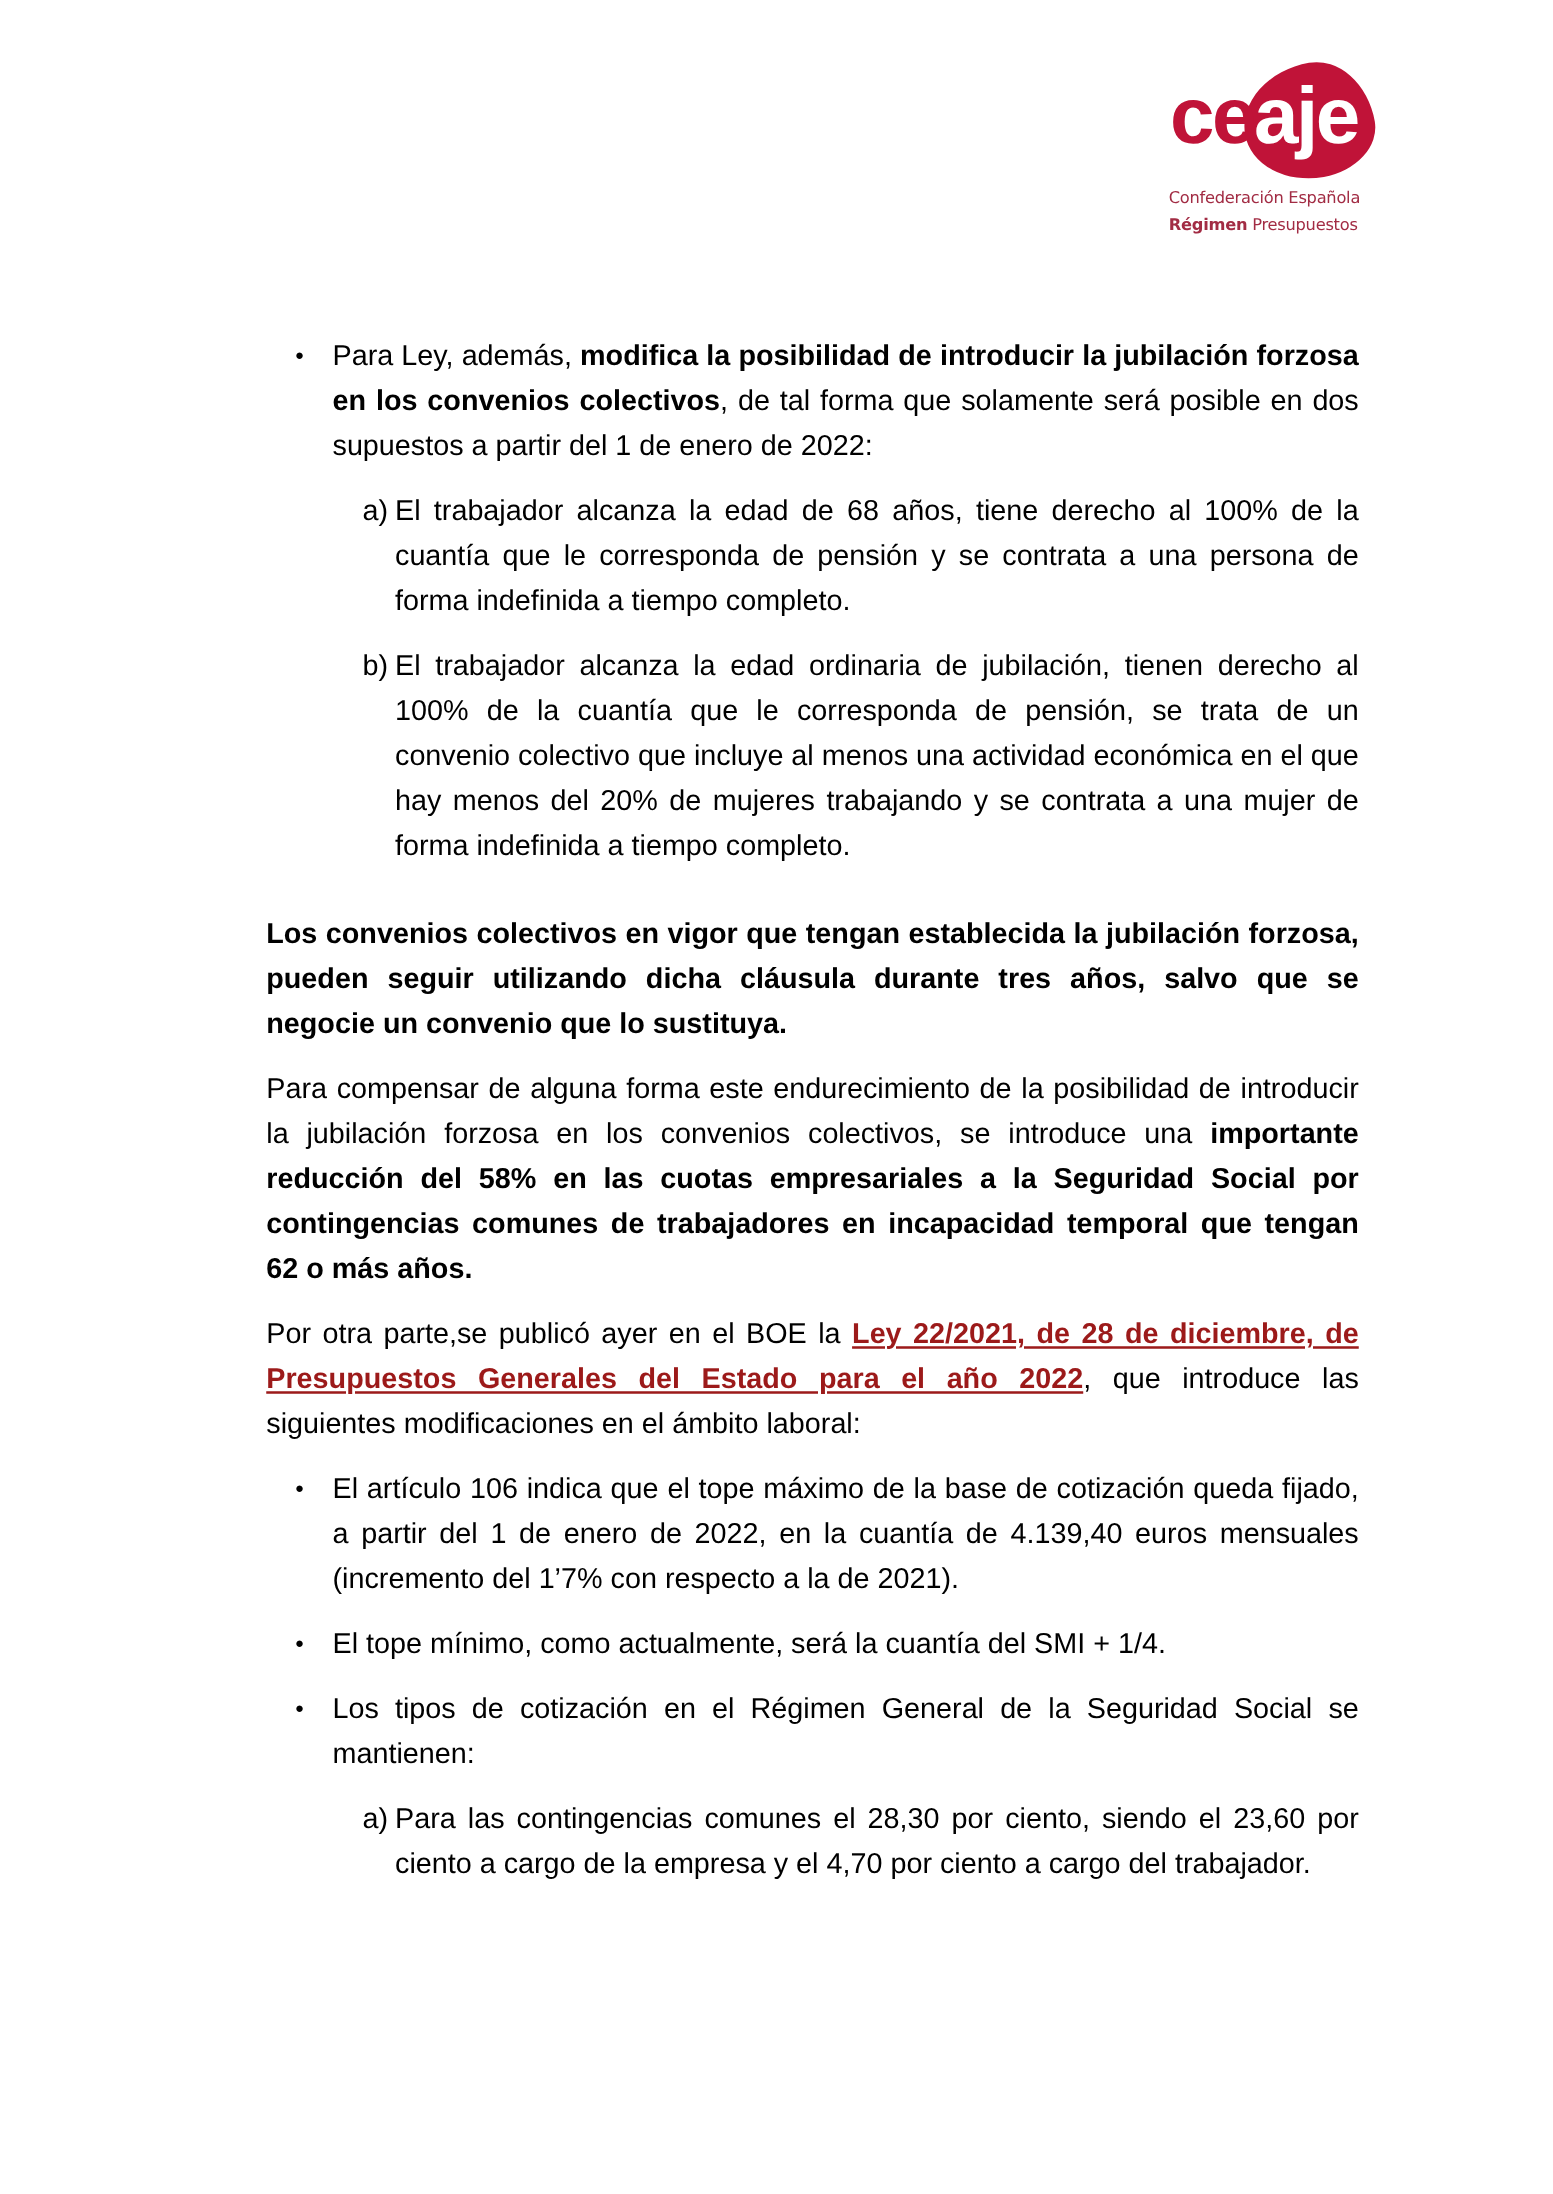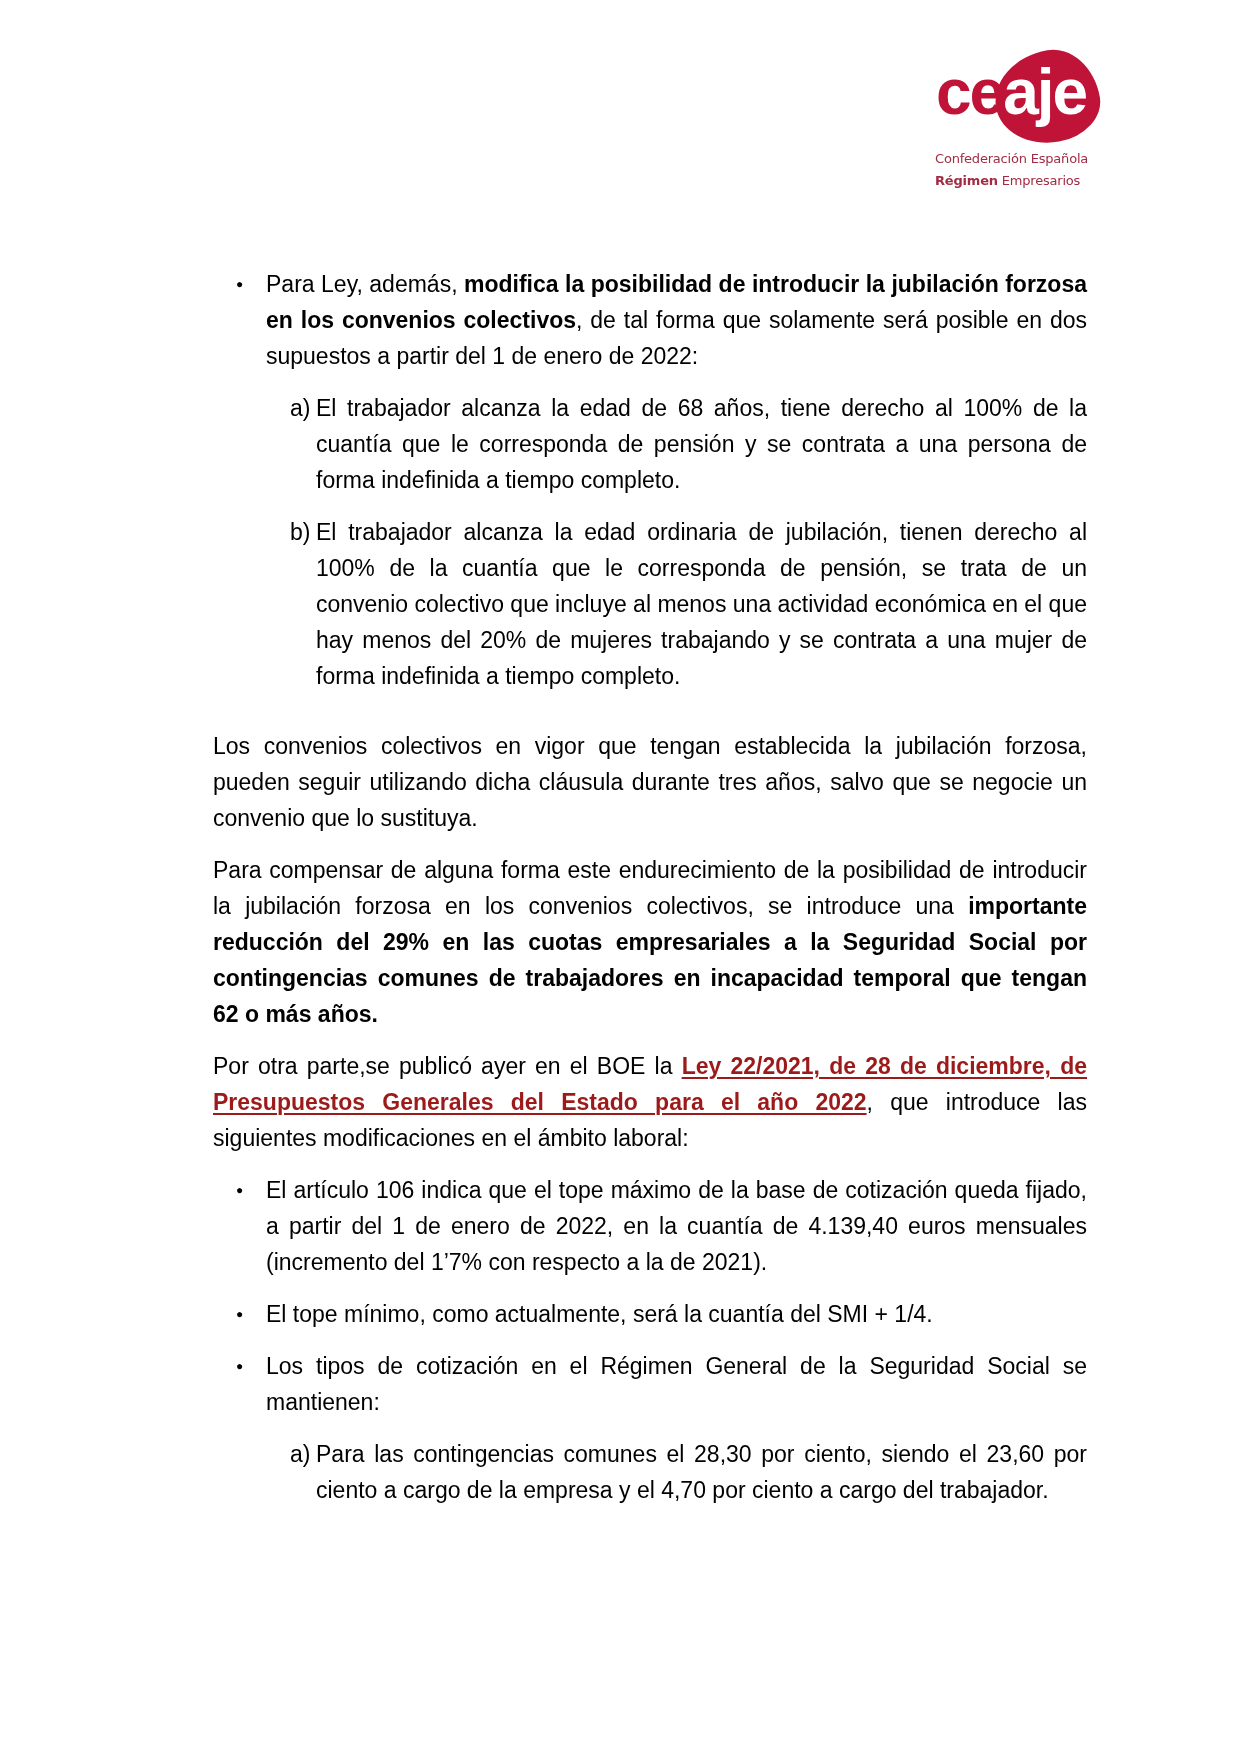--- a/index.html
+++ b/index.html
@@ -39,21 +39,21 @@
   .sub1 { top:113px; }
   .sub2 { top:135px; }
   .sub-bold { font-weight:bold; }
 
   
   .content {
     position:absolute; left:213px; top:266px; width:874px;
     font-size:23px; line-height:36px; text-align:justify;
   }
   .block { position:relative; margin-bottom:16px; }
-  .block.gap-lg { margin-top:34px; }
+  .block.gap-lg { margin-top:34px;font-weight:bold; }
   .bullet { padding-left:53px; }
   .marker {
     position:absolute; left:23px; top:0;
     font-size:12px; line-height:36px;
   }
   .alpha { padding-left:103px; }
   .label { position:absolute; left:77px; top:0; }
   .b { font-weight:bold; }
   .link {
     color:var(--link-red);
@@ -66,29 +66,29 @@
 </style>
 </head>
 <body>
 
 <div class="page" style="--logo-red: #c01338; --logo-sub: #a22c44; --link-red: #9c1a1a;">
 
   <div class="logo">
     <div class="blob"></div>
     <div class="wordmark"><span class="wm-ce">ce</span><span class="wm-aje">aje</span></div>
     <div class="logo-sub sub1">Confederación Española</div>
-    <div class="logo-sub sub2"><span class="sub-bold">Régimen</span><span> Empresarios</span></div>
+    <div class="logo-sub sub2"><span class="sub-bold">Régimen</span><span> Presupuestos</span></div>
   </div>
 
   <div class="content">
       <div class="block bullet"><span class="marker">●</span><span>Para Ley, además, </span><span class="b">modifica la posibilidad de introducir la jubilación forzosa en los convenios colectivos</span><span>, de tal forma que solamente será posible en dos supuestos a partir del 1 de enero de 2022:</span></div>
       <div class="block alpha"><span class="label">a)</span><span>El trabajador alcanza la edad de 68 años, tiene derecho al 100% de la cuantía que le corresponda de pensión y se contrata a una persona de forma indefinida a tiempo completo.</span></div>
       <div class="block alpha"><span class="label">b)</span><span>El trabajador alcanza la edad ordinaria de jubilación, tienen derecho al 100% de la cuantía que le corresponda de pensión, se trata de un convenio colectivo que incluye al menos una actividad económica en el que hay menos del 20% de mujeres trabajando y se contrata a una mujer de forma indefinida a tiempo completo.</span></div>
       <div class="block para gap-lg"><span>Los convenios colectivos en vigor que tengan establecida la jubilación forzosa, pueden seguir utilizando dicha cláusula durante tres años, salvo que se negocie un convenio que lo sustituya.</span></div>
-      <div class="block para"><span>Para compensar de alguna forma este endurecimiento de la posibilidad de introducir la jubilación forzosa en los convenios colectivos, se introduce una </span><span class="b">importante reducción del 29% en las cuotas empresariales a la Seguridad Social por contingencias comunes de trabajadores en incapacidad temporal que tengan 62 o más años.</span></div>
+      <div class="block para"><span>Para compensar de alguna forma este endurecimiento de la posibilidad de introducir la jubilación forzosa en los convenios colectivos, se introduce una </span><span class="b">importante reducción del 58% en las cuotas empresariales a la Seguridad Social por contingencias comunes de trabajadores en incapacidad temporal que tengan 62 o más años.</span></div>
       <div class="block para"><span>Por otra parte,se publicó ayer en el BOE la </span><a class="link">Ley 22/2021, de 28 de diciembre, de Presupuestos Generales del Estado para el año 2022</a><span>, que introduce las siguientes modificaciones en el ámbito laboral:</span></div>
       <div class="block bullet"><span class="marker">●</span><span>El artículo 106 indica que el tope máximo de la base de cotización queda fijado, a partir del 1 de enero de 2022, en la cuantía de 4.139,40 euros mensuales (incremento del 1’7% con respecto a la de 2021).</span></div>
       <div class="block bullet"><span class="marker">●</span><span>El tope mínimo, como actualmente, será la cuantía del SMI + 1/4.</span></div>
       <div class="block bullet"><span class="marker">●</span><span>Los tipos de cotización en el Régimen General de la Seguridad Social se mantienen:</span></div>
       <div class="block alpha"><span class="label">a)</span><span>Para las contingencias comunes el 28,30 por ciento, siendo el 23,60 por ciento a cargo de la empresa y el 4,70 por ciento a cargo del trabajador.</span></div>
     </div>
 
 </div>
 
 </body></html>

